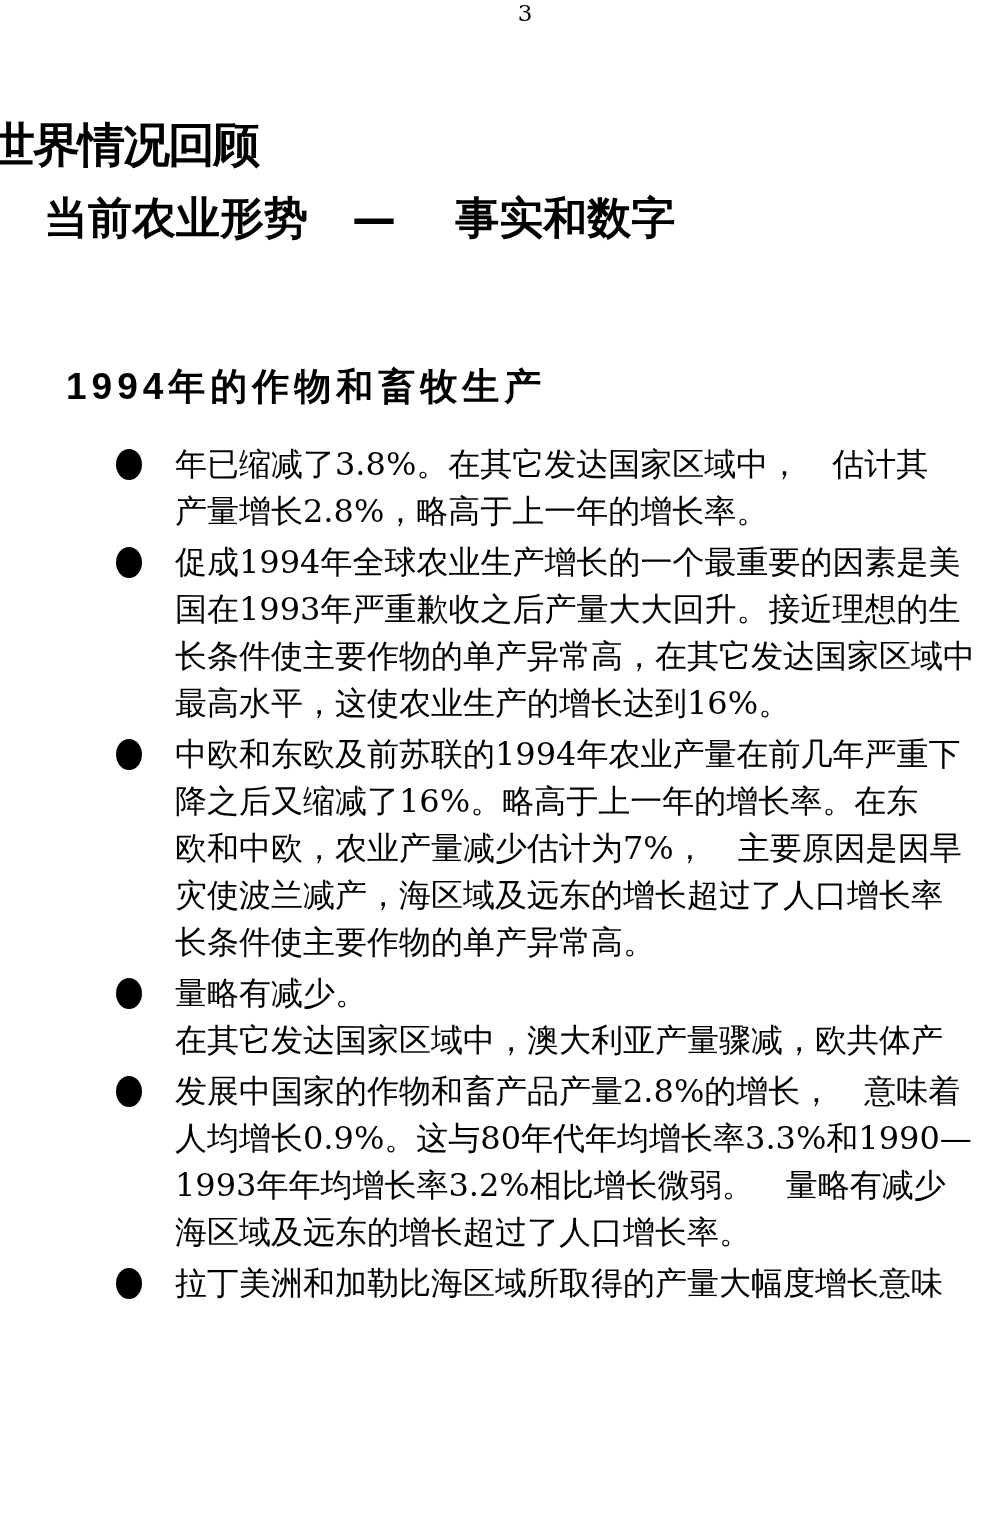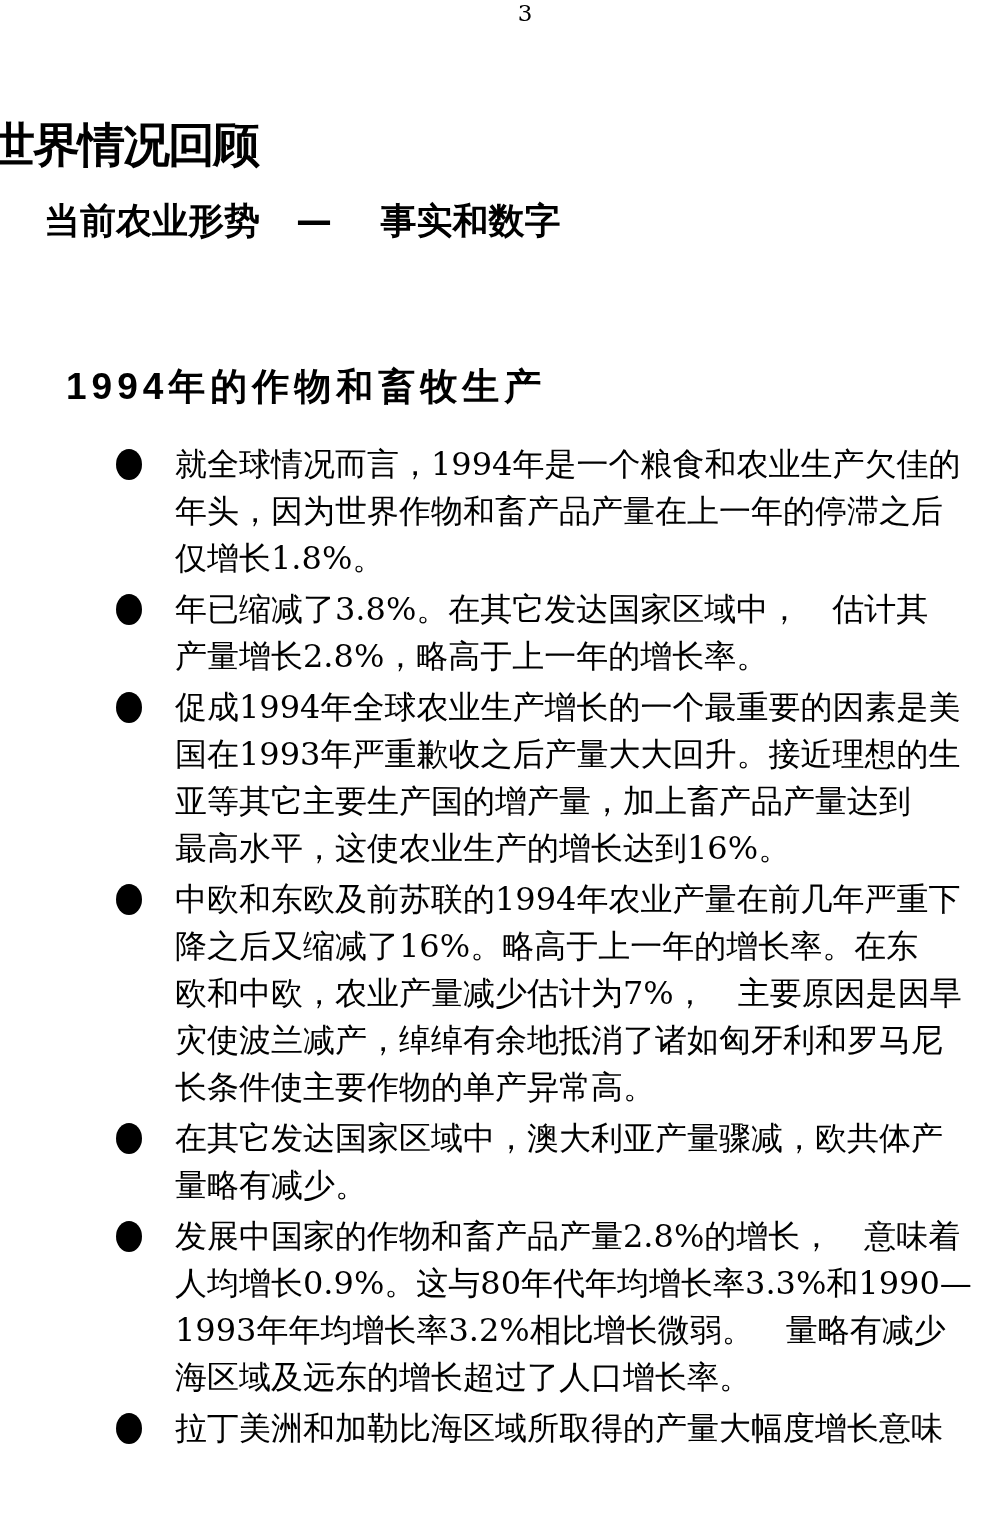--- a/index.html
+++ b/index.html
@@ -14,22 +14,22 @@
     font-size:23px; text-align:center;
     font-family:"DejaVu Serif", serif;
   }
   .main-title {
     position:absolute; top:86px; left:-12px;
     font-size:47px; line-height:1.2; font-weight:bold;
     letter-spacing:-2px; white-space:nowrap;
     font-family:"DejaVu Sans", sans-serif;
   }
   .sub-title {
-    position:absolute; top:170px; left:44px;
-    font-size:36px; line-height:1.15; font-weight:bold;
+    position:absolute; top:156px; left:44px;
+    font-size:44px; line-height:1.15; font-weight:bold;
     white-space:pre; letter-spacing:0px;
     font-family:"DejaVu Sans", sans-serif;
   }
   .section-title {
     position:absolute; top:328px; left:66px;
     font-size:37px; line-height:1.2;
     letter-spacing:5px; white-space:nowrap;
     font-family:Liberation Sans, sans-serif;
   }
   .bullet-list {
@@ -60,56 +60,48 @@
 <h1 class="main-title">世界情况回顾</h1>
 
 <h2 class="sub-title">当前农业形势　—　 事实和数字</h2>
 
 <h3 class="section-title">1994年的作物和畜牧生产</h3>
 
 <div class="bullet-list">
     <div class="bullet">
       <span class="dot"></span>
       <div class="bullet-body">
-        <div class="line">就全球情况而言，1994年是一个粮食和农业生产欠佳的</div>
-        <div class="line">年头，因为世界作物和畜产品产量在上一年的停滞之后</div>
-        <div class="line">仅增长1.8%。</div>
-      </div>
-    </div>
-    <div class="bullet">
-      <span class="dot"></span>
-      <div class="bullet-body">
         <div class="line">年已缩减了3.8%。在其它发达国家区域中，　估计其</div>
         <div class="line">产量增长2.8%，略高于上一年的增长率。</div>
       </div>
     </div>
     <div class="bullet">
       <span class="dot"></span>
       <div class="bullet-body">
         <div class="line">促成1994年全球农业生产增长的一个最重要的因素是美</div>
         <div class="line">国在1993年严重歉收之后产量大大回升。接近理想的生</div>
-        <div class="line">亚等其它主要生产国的增产量，加上畜产品产量达到</div>
+        <div class="line">长条件使主要作物的单产异常高，在其它发达国家区域中</div>
         <div class="line">最高水平，这使农业生产的增长达到16%。</div>
       </div>
     </div>
     <div class="bullet">
       <span class="dot"></span>
       <div class="bullet-body">
         <div class="line">中欧和东欧及前苏联的1994年农业产量在前几年严重下</div>
         <div class="line">降之后又缩减了16%。略高于上一年的增长率。在东</div>
         <div class="line">欧和中欧，农业产量减少估计为7%，　主要原因是因旱</div>
-        <div class="line">灾使波兰减产，绰绰有余地抵消了诸如匈牙利和罗马尼</div>
+        <div class="line">灾使波兰减产，海区域及远东的增长超过了人口增长率</div>
         <div class="line">长条件使主要作物的单产异常高。</div>
       </div>
     </div>
     <div class="bullet">
       <span class="dot"></span>
       <div class="bullet-body">
+        <div class="line">量略有减少。</div>
         <div class="line">在其它发达国家区域中，澳大利亚产量骤减，欧共体产</div>
-        <div class="line">量略有减少。</div>
       </div>
     </div>
     <div class="bullet">
       <span class="dot"></span>
       <div class="bullet-body">
         <div class="line">发展中国家的作物和畜产品产量2.8%的增长，　意味着</div>
         <div class="line">人均增长0.9%。这与80年代年均增长率3.3%和1990—</div>
         <div class="line">1993年年均增长率3.2%相比增长微弱。　量略有减少</div>
         <div class="line">海区域及远东的增长超过了人口增长率。</div>
       </div>

